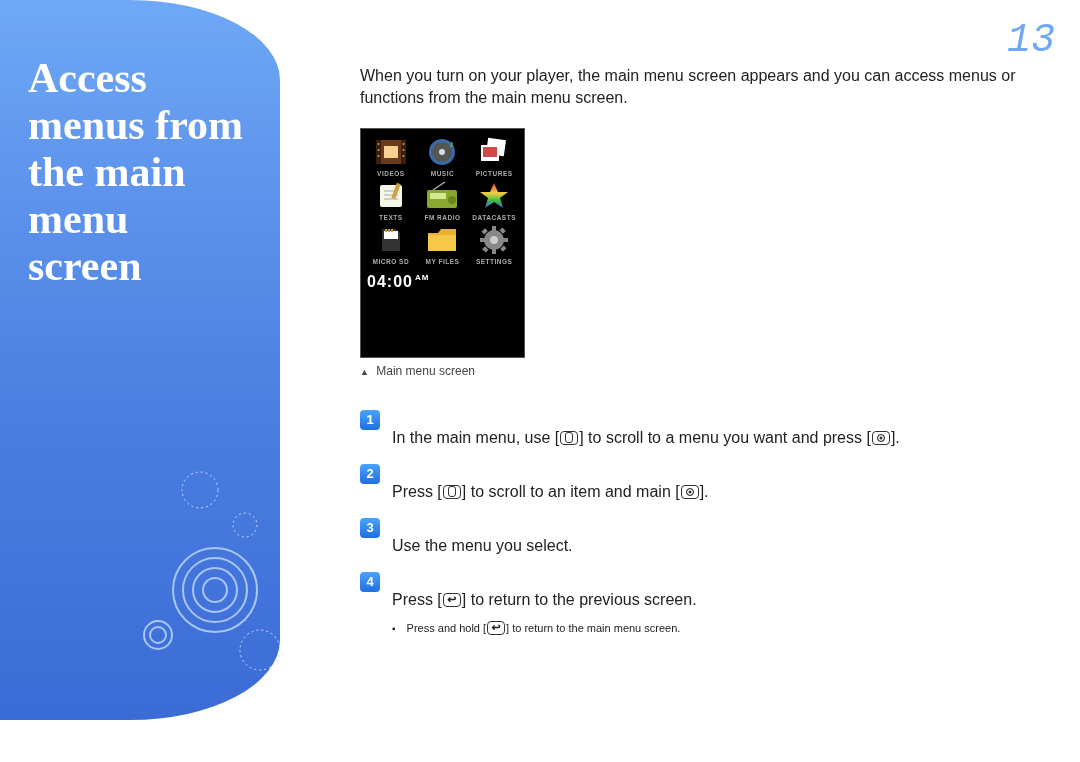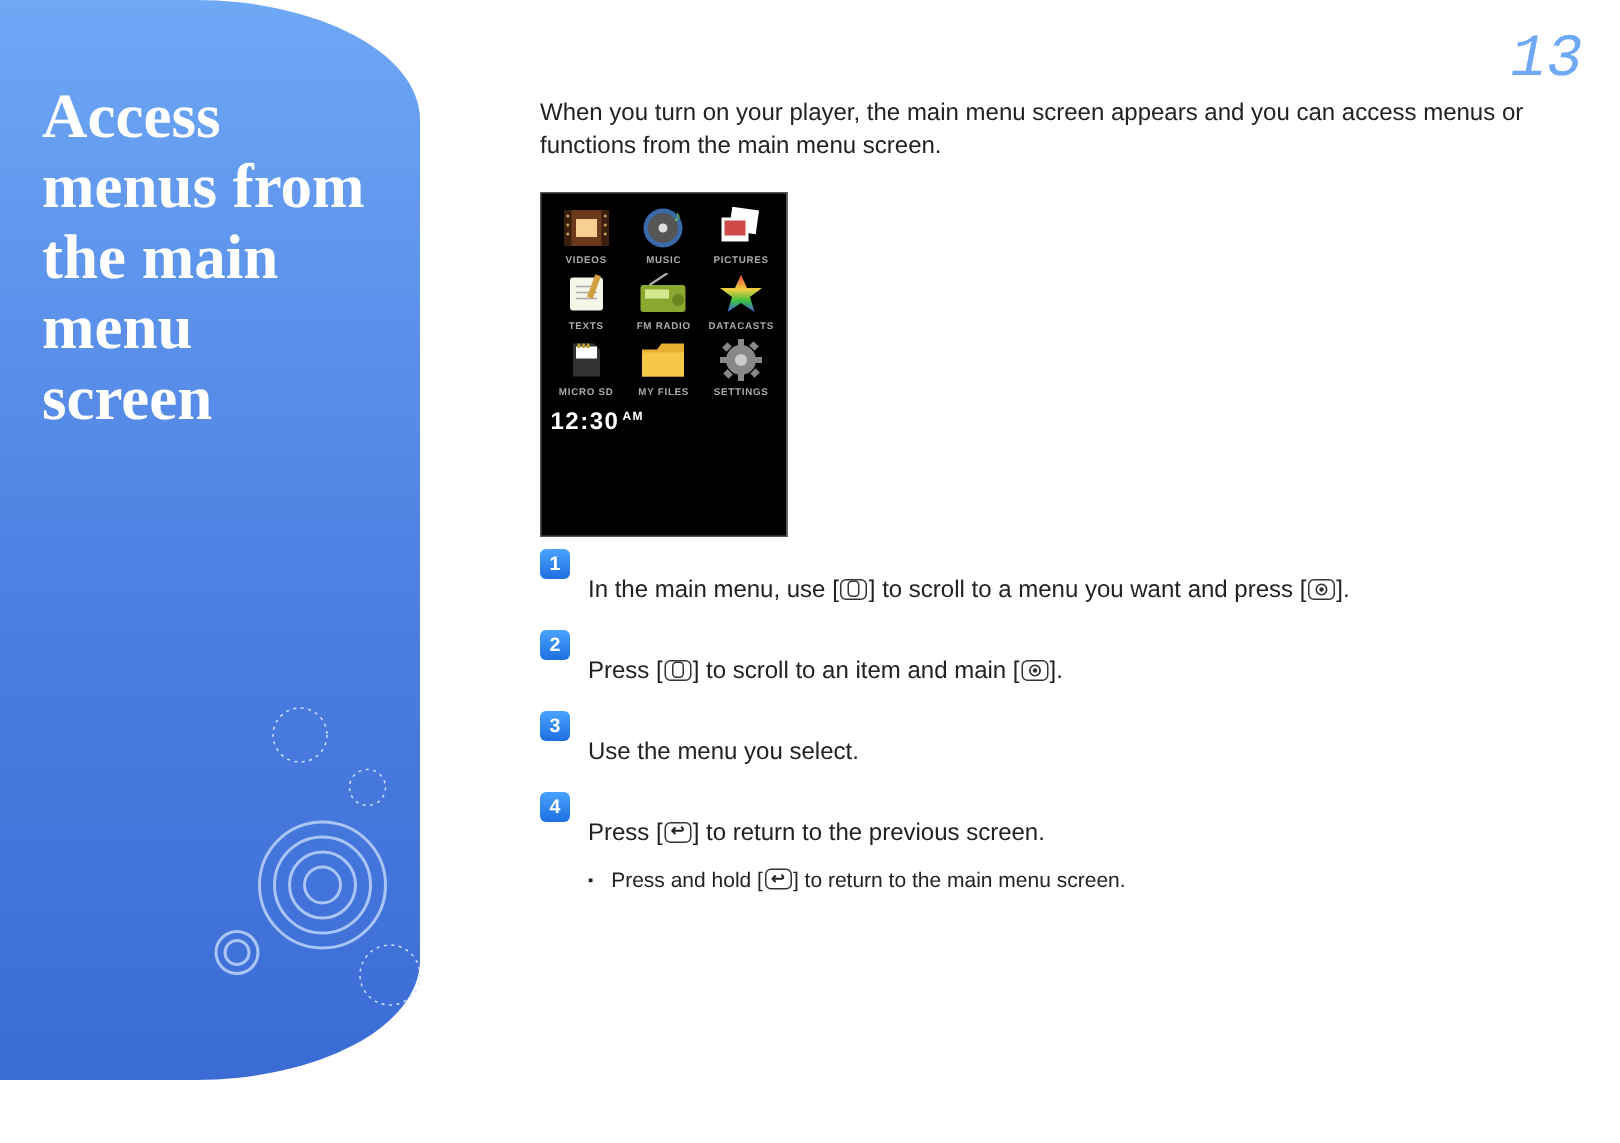--- a/index.html
+++ b/index.html
@@ -154,21 +154,21 @@
     background: #333;
     box-shadow: 0 0 0 1.5px #fff inset;
   }
   .btn-icon.back::after {
     content: "↩";
     font-size: 11px;
     line-height: 1;
     font-weight: bold;
   }
   .sub-bullet {
-    font-size: 14px;
+    font-size: 11px;
     color: #222;
     margin-left: 32px;
     margin-top: -4px;
   }
   .sub-bullet::before {
     content: "▪";
     margin-right: 8px;
     font-size: 10px;
     vertical-align: middle;
   }
@@ -322,24 +322,25 @@
                 <rect x="22" y="21" width="4" height="5" transform="rotate(45 24 24)"></rect>
                 <rect x="21" y="4" width="5" height="4" transform="rotate(45 24 6)"></rect>
                 <rect x="4" y="22" width="5" height="4" transform="rotate(45 6 24)"></rect>
               </g>
             </svg>
         </div>
         <div class="lab">SETTINGS</div>
       </div>
     </div>
     <div class="clock">
-      <span>12:30</span><span class="ampm">AM</span>
+      <span>04:00</span><span class="ampm">AM</span>
     </div>
   </div>
 
+  <div class="caption"> <span>Main menu screen</span></div>
 
   <div class="steps">
     <div class="step">
       <div class="num">1</div>
       <div class="step-text">
         <span>In the main menu, use [</span><span class="btn-icon scroll"></span><span>] to scroll to a menu you want and press [</span><span class="btn-icon select"></span><span>].</span>
       </div>
     </div>
     <div class="step">
       <div class="num">2</div>

